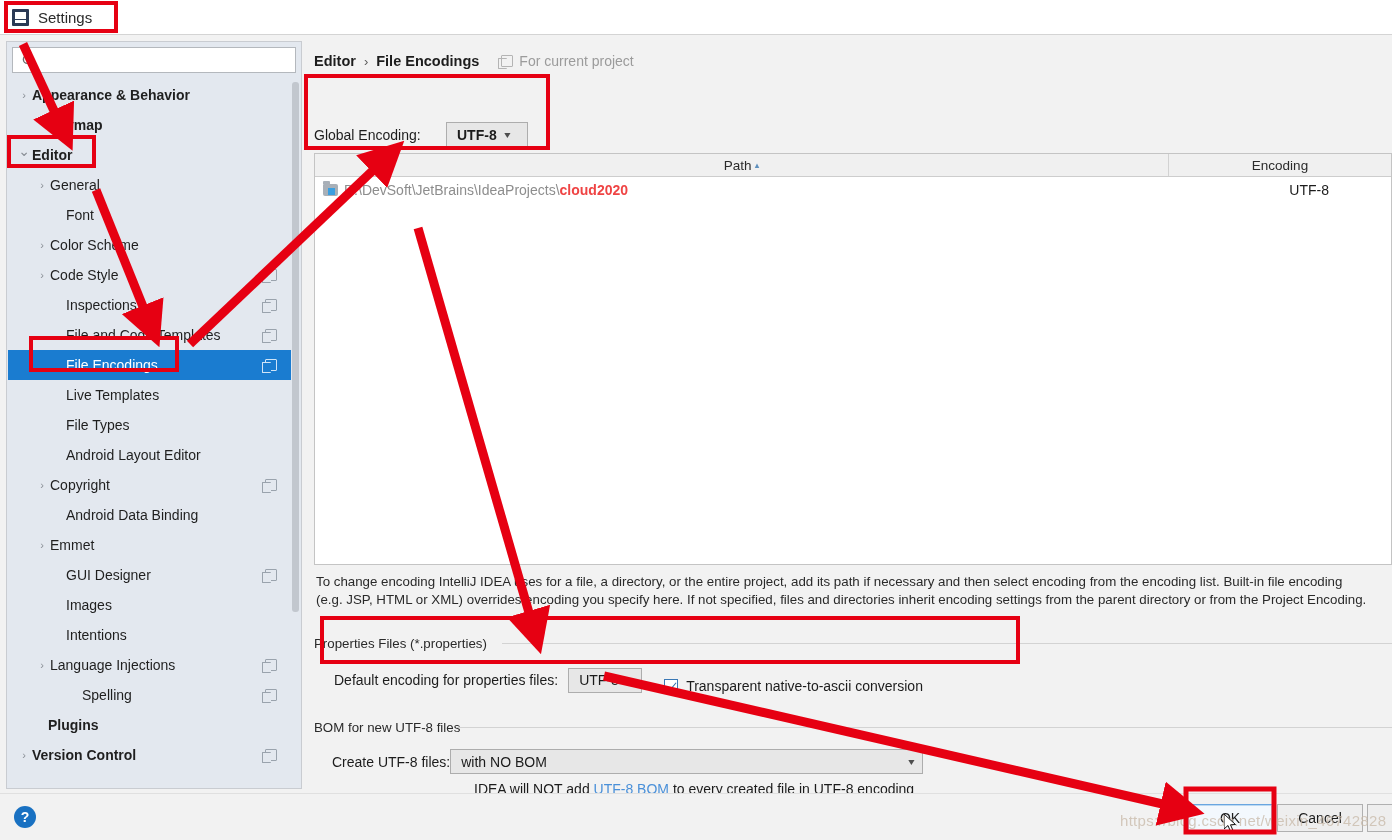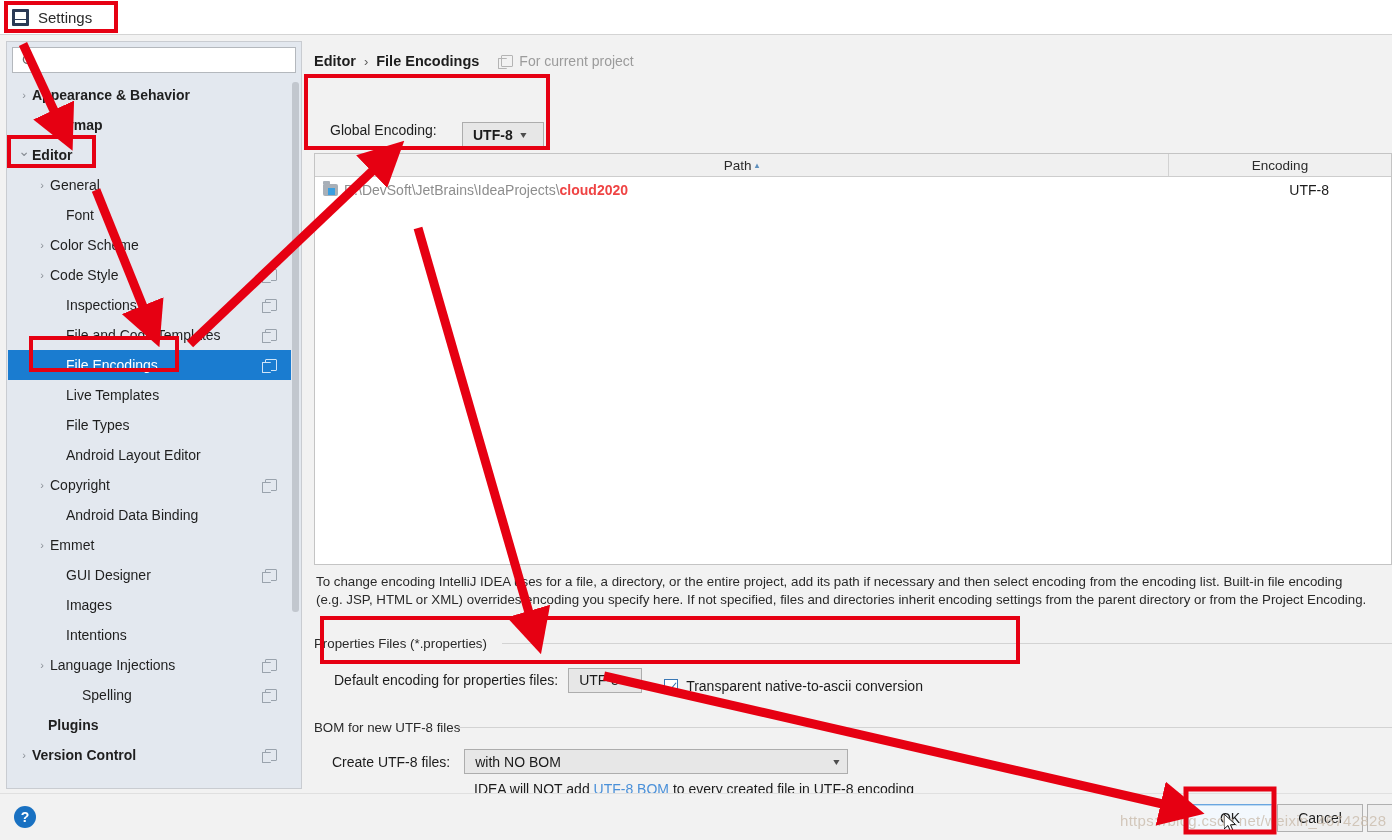--- a/index.html
+++ b/index.html
@@ -90,21 +90,21 @@
 
   .crumbs { position:absolute; left:8px; top:14px; display:flex; align-items:center; gap:8px; }
   .crumbs .c1 { font-weight:bold; font-size:14.5px; color:#1d1d1d; }
   .crumbs .sep { color:#5a5a5a; font-size:13px; }
   .crumbs .c2 { font-weight:bold; font-size:14.5px; color:#1d1d1d; }
   .crumbs .scope { margin-left:14px; color:#9b9b9b; font-size:14px; display:flex; align-items:center; gap:6px; }
   .scope-ico { width:12px; height:12px; border:1.2px solid #b4b4b4; border-radius:1px; position:relative; }
   .scope-ico:after{ content:""; position:absolute; left:-4px; top:2px; width:8px; height:9px;
      border:1.2px solid #b4b4b4; border-right:none; border-radius:1px; }
 
-  .enc-row { position:absolute; left:24px; display:flex; align-items:flex-start; }
+  .enc-row { position:absolute; left:8px; display:flex; align-items:center; }
   .enc-row .elabel { width:132px; font-size:14px; color:#1d1d1d; }
   .combo {
     height:25px; background:#e7e7e7; border:1px solid #adadad;
     display:flex; align-items:center; padding:0 6px 0 10px; gap:8px;
     font-size:14px; color:#1b1b1b; cursor:default;
   }
   .combo .cv { font-weight:bold; }
   .chev { font-size:10px; color:#4d4d4d; transform:scaleX(1.25); }
 
   
@@ -146,24 +146,24 @@
   .chkbox {
     width:14px; height:14px; border:1px solid #3a78b5; background:#ffffff;
     position:relative; flex:none;
   }
   .chkbox:after{
     content:""; position:absolute; left:3px; top:0px; width:5px; height:9px;
     border:solid #2b6bab; border-width:0 1.8px 1.8px 0; transform:rotate(40deg);
   }
   .chk-label { font-size:14px; color:#1c1c1c; }
 
-  .bom-row { position:absolute; left:26px; top:710px; display:flex; align-items:center; gap:14px; }
+  .bom-row { position:absolute; left:26px; top:710px; display:flex; align-items:center; }
   .bom-row .blabel { font-size:14px; color:#1c1c1c; }
   .wide-combo {
-    width:384px; height:25px; background:#e7e7e7; border:1px solid #adadad;
+    width:473px; height:25px; background:#e7e7e7; border:1px solid #adadad;
     display:flex; align-items:center; justify-content:space-between;
     padding:0 8px 0 10px; font-size:14px; color:#1b1b1b; cursor:default;
   }
   .bom-note { position:absolute; left:168px; top:742px; font-size:14px; color:#1c1c1c; }
   .bom-note .lnk { color:#4a90d9; }
 
   
   .footer { position:absolute; left:0; top:758px; width:1392px; height:48px; background:#f2f2f2; border-top:1px solid #e0e0e0; }
   .help-btn {
     position:absolute; left:14px; top:12px; width:22px; height:22px; border-radius:50%;

